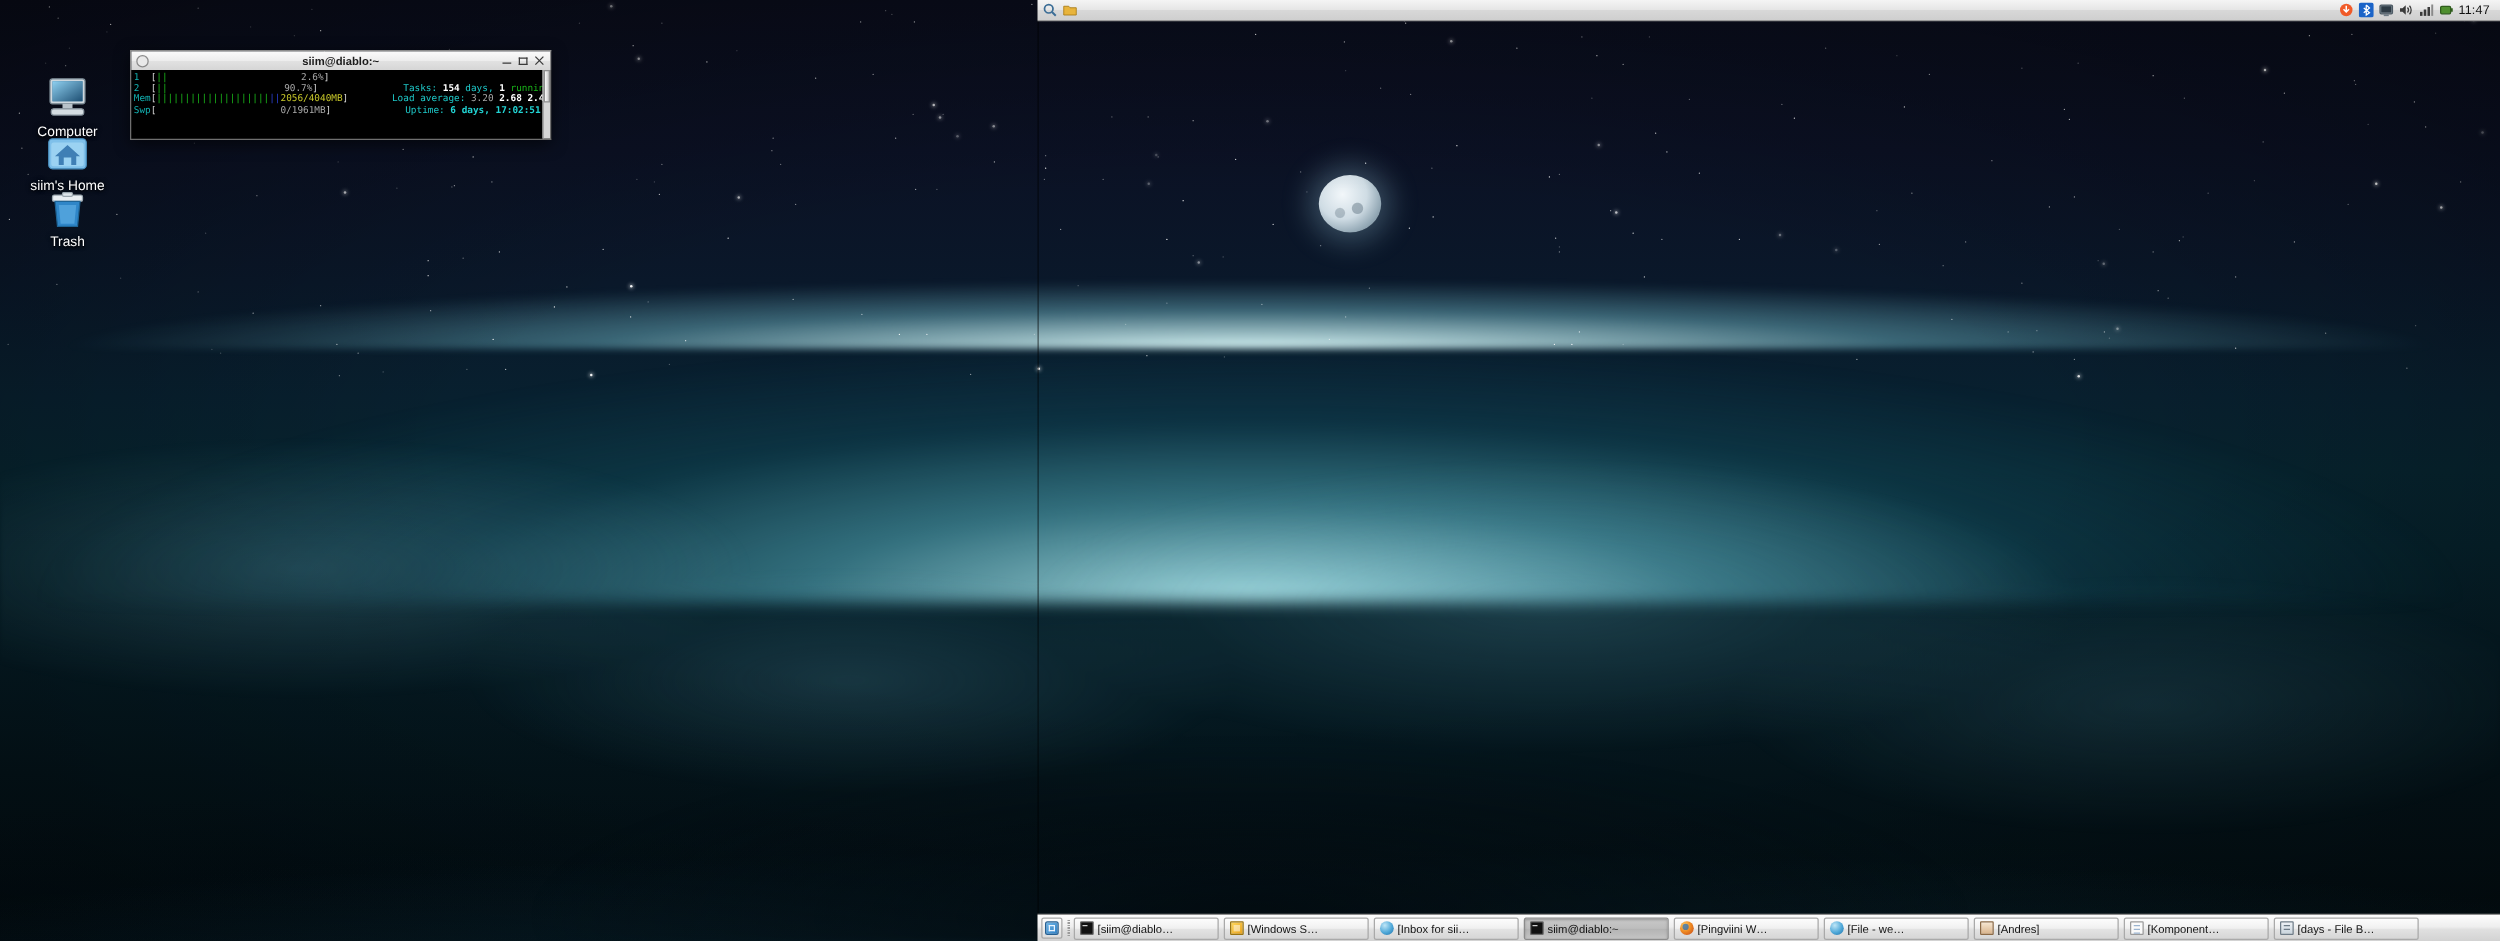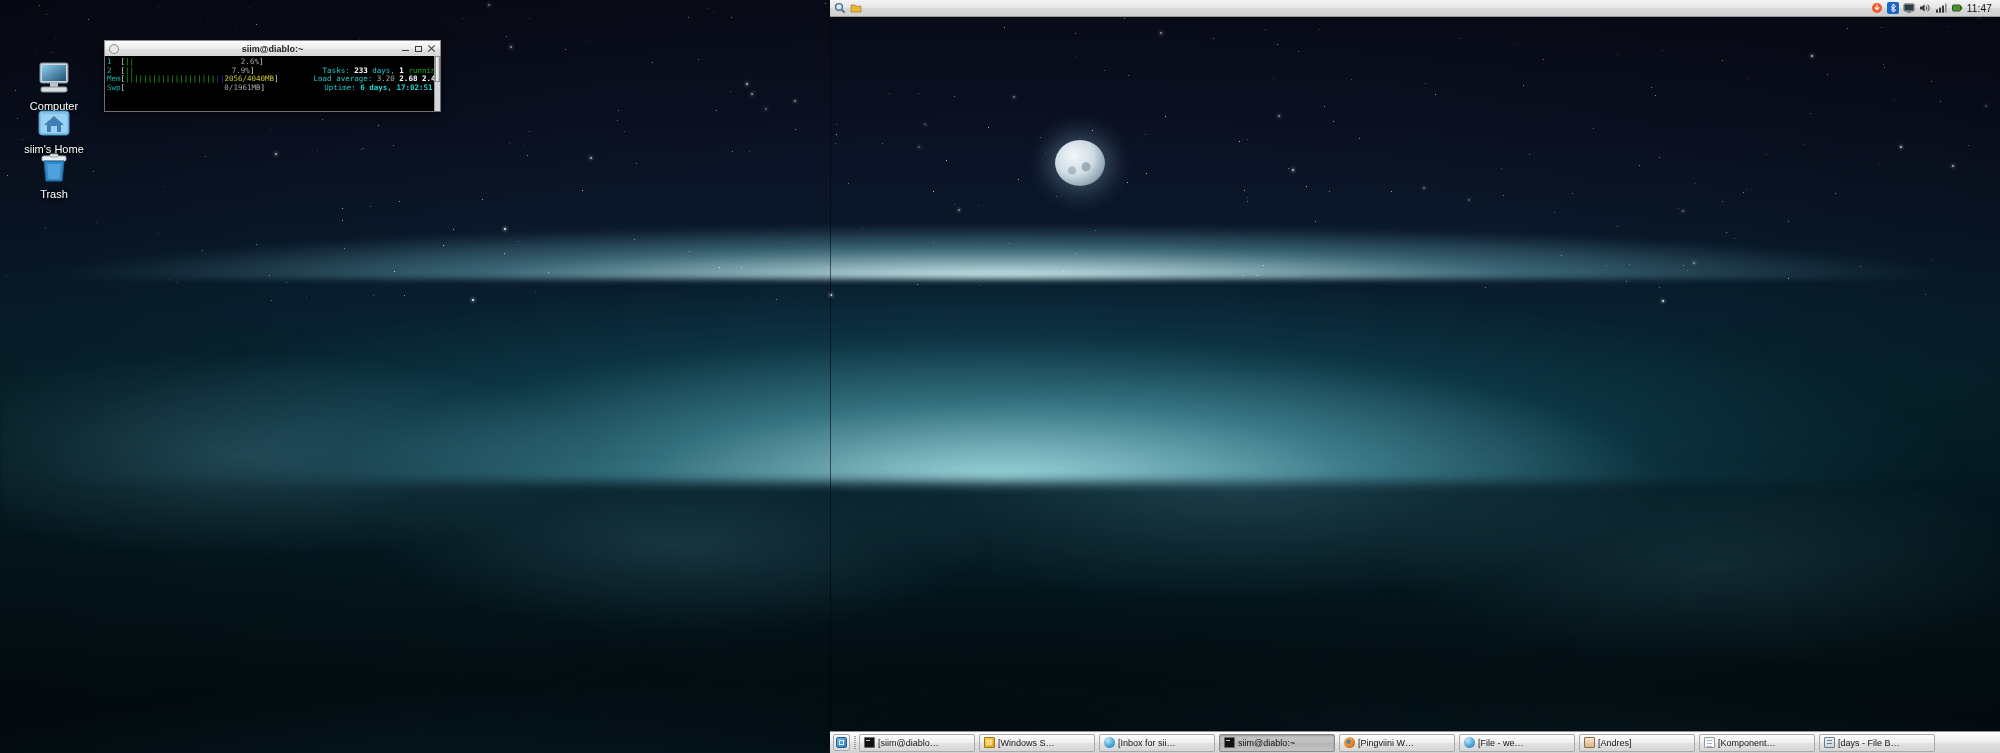--- a/index.html
+++ b/index.html
@@ -557,32 +557,32 @@
         <span class="col-l">
           <span class="cyan">1</span>
           <span class="dgray">&nbsp;&nbsp;</span>
           <span class="white">[</span>
           <span class="green">||</span>
           <span style="flex:1"></span>
           <span class="gray">2.6%</span>
           <span class="white">]</span>
         </span>
         <span class="col-r" style="padding-left:14px;">
-          <span class="lbl-c">Tasks:</span><span> </span><span class="bwhite">233</span><span> </span><span class="lbl-c">days,</span><span> </span><span class="bwhite">1</span><span> </span><span class="green">running</span>
+          <span class="lbl-c">Tasks:</span><span> </span><span class="bwhite">154</span><span> </span><span class="lbl-c">days,</span><span> </span><span class="bwhite">1</span><span> </span><span class="green">running</span>
         </span>
       </div>
 
       <div class="trow">
         <span class="col-l">
           <span class="cyan">2</span>
           <span class="dgray">&nbsp;&nbsp;</span>
           <span class="white">[</span>
           <span class="green">||</span>
           <span style="flex:1"></span>
-          <span class="gray">7.9%</span>
+          <span class="gray">90.7%</span>
           <span class="white">]</span>
         </span>
         <span class="col-r" style="padding-left:14px;">
           <span class="lbl-c">Load average:</span><span> </span><span class="gray">3.20</span><span> </span><span class="bwhite">2.68</span><span> </span><span class="bwhite">2.42</span>
         </span>
       </div>
 
       <div class="trow">
         <span class="col-l">
           <span class="cyan">Mem</span>

